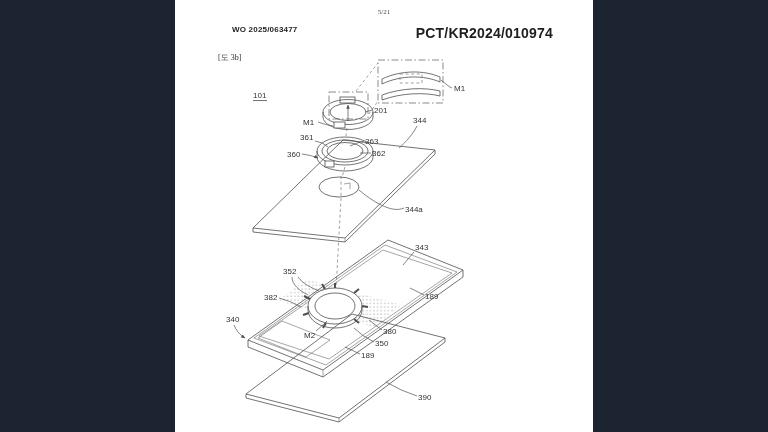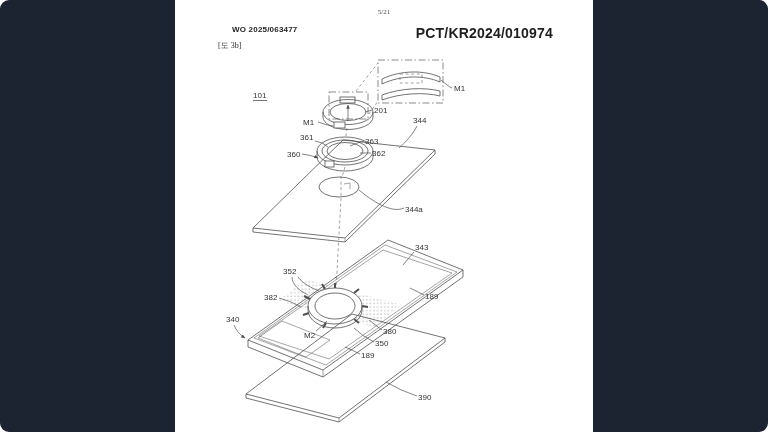--- a/index.html
+++ b/index.html
@@ -1,21 +1,20 @@
 <!DOCTYPE html>
 <html><head>
 <meta charset="utf-8">
 <style>
   html,body{margin:0;padding:0;}
   .screen{
     position:relative;
     width:768px;height:432px;
     overflow:hidden;
     font-family:"Liberation Sans",sans-serif;
-    border-radius:9px;
   }
   .paper{
     position:absolute;
     top:0;left:175px;
     width:418px;height:432px;
     background:#ffffff;
   }
   .page-indicator{
     position:absolute;top:8px;left:0;width:100%;
     text-align:center;font-size:7px;color:#4a4a4a;
@@ -25,21 +24,21 @@
     position:absolute;top:25px;left:57px;
     font-size:8px;font-weight:bold;color:#1e1e1e;
     letter-spacing:0.2px;
   }
   .app-number{
     position:absolute;top:25px;right:40px;
     font-size:14px;font-weight:bold;color:#1e1e1e;
     letter-spacing:0.2px;
   }
   .fig-caption{
-    position:absolute;top:40px;left:43px;
+    position:absolute;top:52px;left:43px;
     font-size:8px;color:#2e2e2e;
     font-family:"Liberation Serif",serif;
   }
   .drawing{
     position:absolute;top:0;left:0;
   }
   .drawing text{
     font-family:"Liberation Sans",sans-serif;
     font-size:8px;
     fill:#333333;

